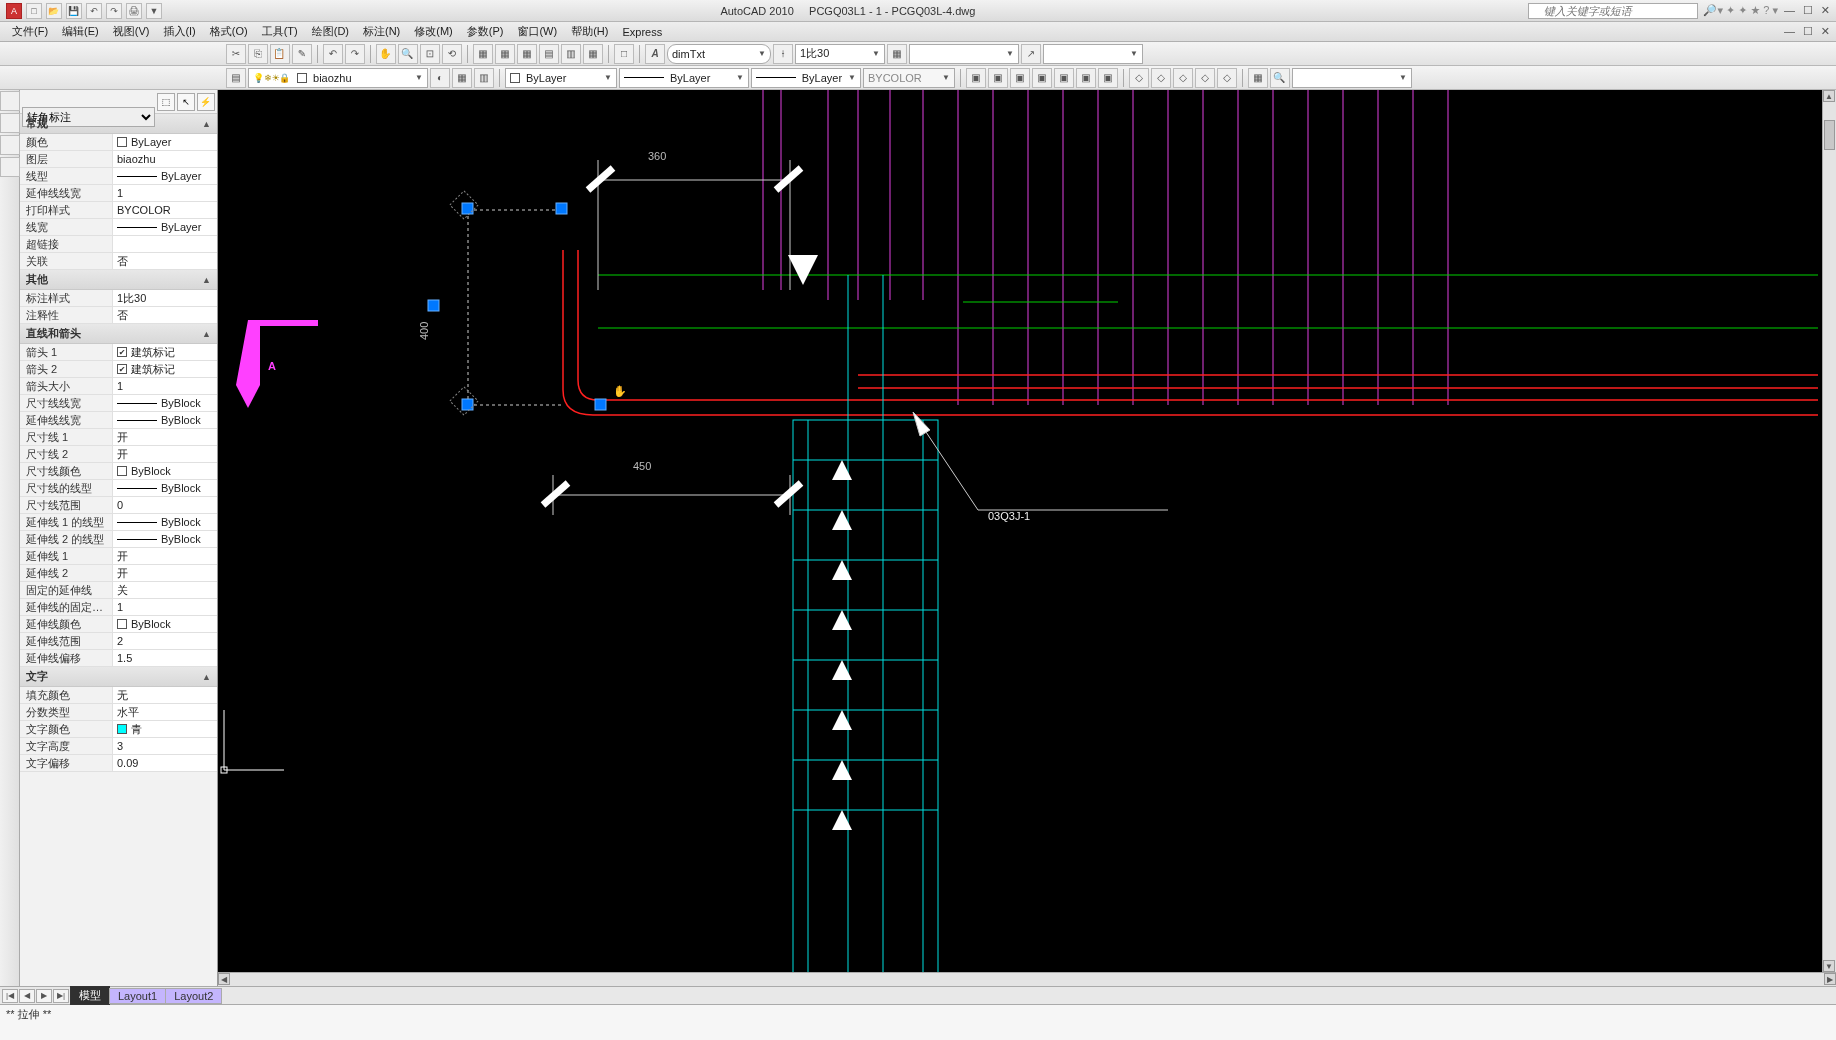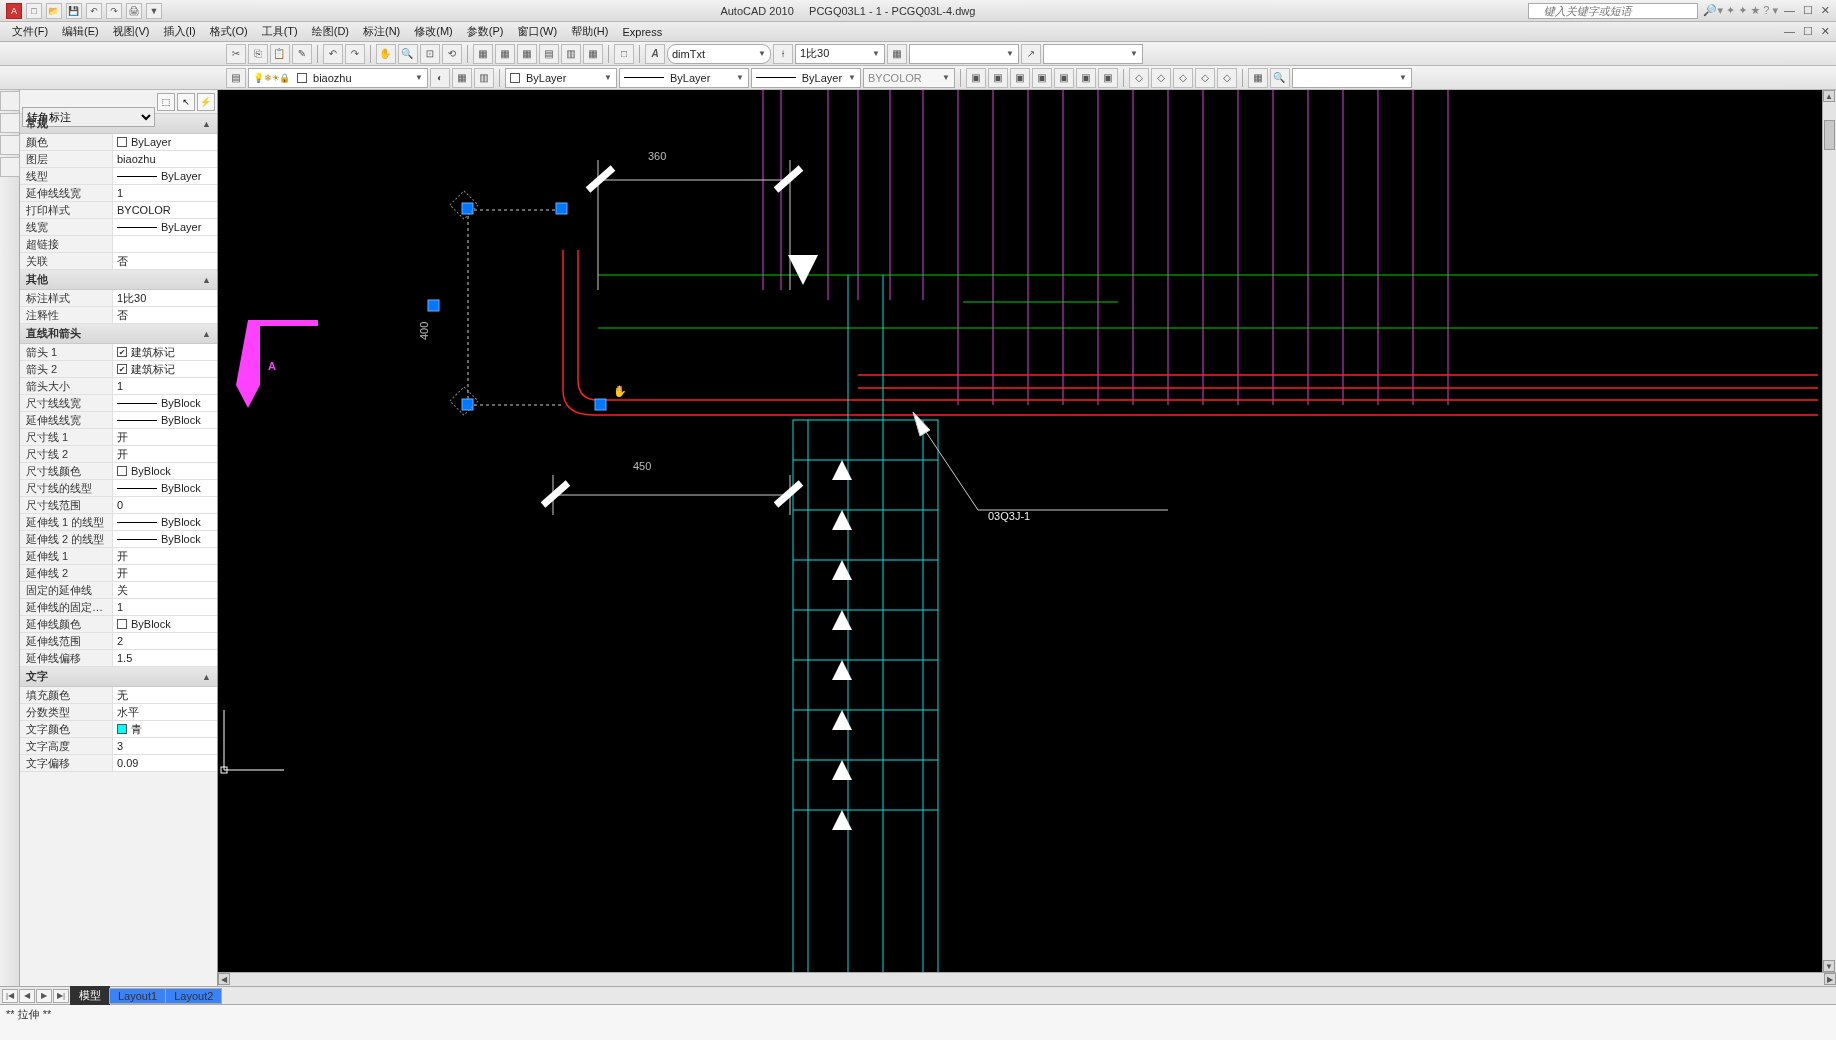--- a/index.html
+++ b/index.html
@@ -47,21 +47,21 @@
 .canvas-wrap { flex:1; background:#000; position:relative; overflow:hidden;}
 .canvas-svg { position:absolute; left:0; top:0;}
 .scroll-h { position:absolute; bottom:0; left:0; right:0; height:14px; background:#e4e4e4; border-top:1px solid #aaa;}
 .scroll-v { position:absolute; top:0; right:0; bottom:14px; width:14px; background:#e4e4e4; border-left:1px solid #aaa;}
 .scroll-thumb-v { position:absolute; left:1px; right:1px; height:30px; top:30px; background:#c8c8c8; border:1px solid #999;}
 .scroll-btn { position:absolute; width:12px; height:12px; background:#d8d8d8; border:1px solid #999; display:flex; align-items:center; justify-content:center; font-size:8px; color:#555;}
 
 
 .tab-bar { height:18px; background:#e8e8e8; border-top:1px solid #aaa; display:flex; align-items:center; padding:0 2px;}
 .tab-nav-btn { width:16px; height:14px; background:#f4f4f4; border:1px solid #aaa; margin-right:1px; display:flex; align-items:center; justify-content:center; font-size:8px; color:#555;}
-.tab { padding:1px 8px; background:#3b82f6; border:1px solid #aaa; margin-right:-1px; font-size:11px; color:#333;}
+.tab { padding:1px 8px; background:#c4b5fd; border:1px solid #aaa; margin-right:-1px; font-size:11px; color:#333;}
 .tab.active { background:#303030; color:#fff; border-color:#333;}
 
 
 .cmd-area { height:36px; background:#f6f6f6; border-top:1px solid #aaa; padding:2px 6px; font-size:12px; color:#222; font-family:SimSun,monospace;}
 .cmd-area .line1 { color:#333;}
 .cmd-area .line2 { color:#222;}
 </style>
 </head>
 <body>
 

